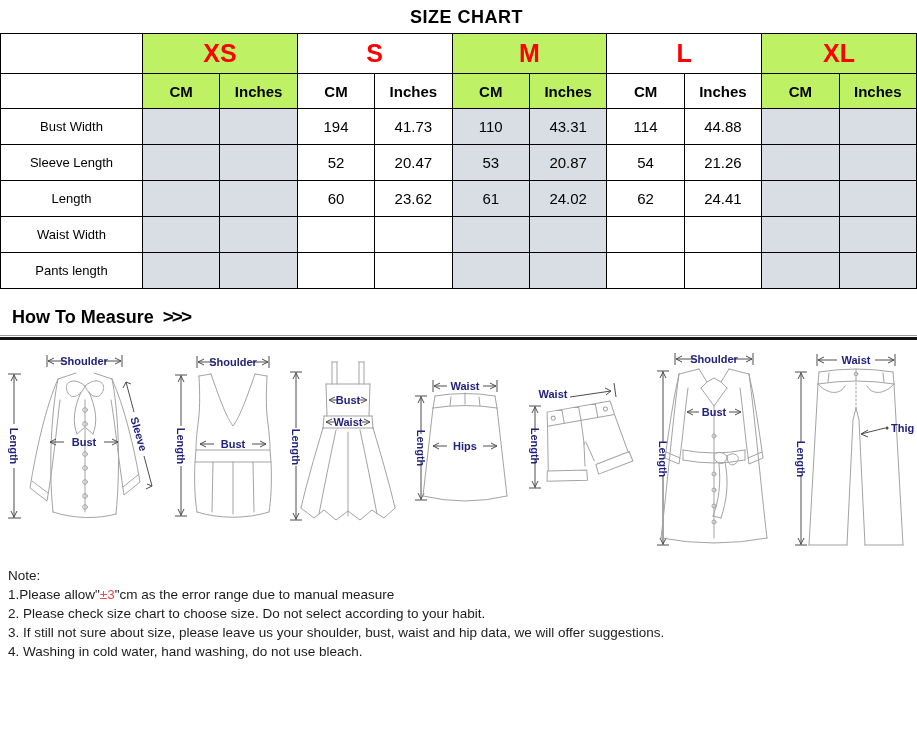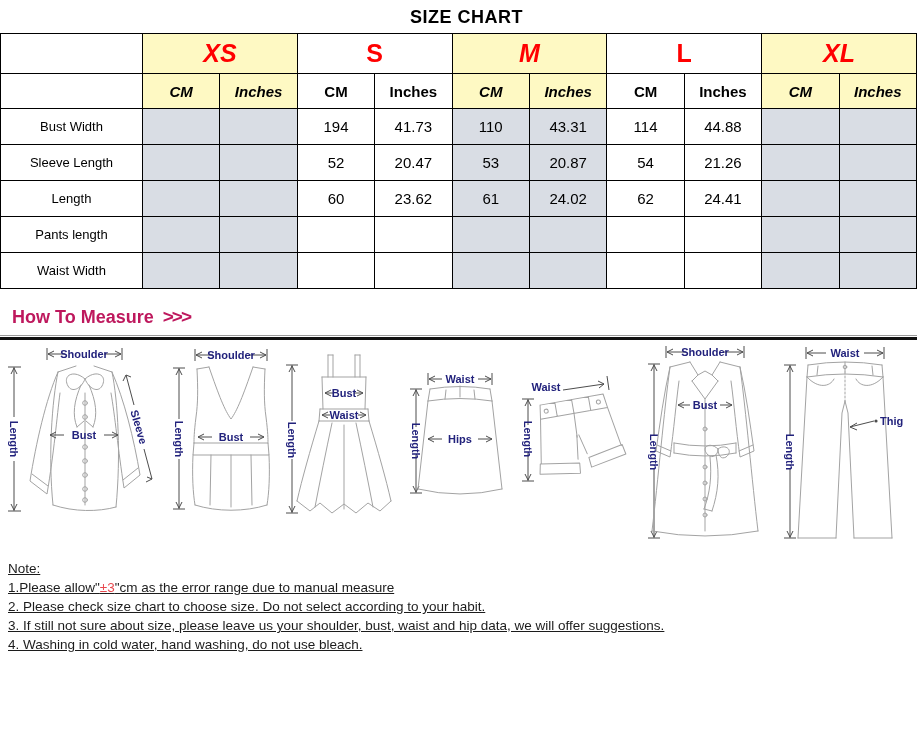--- a/index.html
+++ b/index.html
@@ -7,40 +7,40 @@
 
   .page-title{text-align:center;font-size:18px;font-weight:bold;letter-spacing:.5px;padding:7px 0 5px 16px;}
 
   table{border-collapse:collapse;table-layout:fixed;width:917px;}
   th,td{border:1px solid #000;text-align:center;padding:0;overflow:hidden;white-space:nowrap;}
   col.label{width:142px;}
   .size-row th{height:39px;font-size:25px;font-weight:bold;color:#ff0000;}
   .unit-row th{height:34px;font-size:15px;font-weight:bold;color:#000;}
   tbody th{font-weight:normal;font-size:13px;height:35px;}
   tbody td{font-size:15px;}
-  .shade{background:#fef9c3;font-style:italic;}
+  .shade{background:#bef264;}
   tbody tr > :nth-child(2),tbody tr > :nth-child(3),
   tbody tr > :nth-child(6),tbody tr > :nth-child(7),
   tbody tr > :nth-child(10),tbody tr > :nth-child(11){background:#d9dde4;}
 
   .measure-head{display:flex;align-items:baseline;gap:9px;padding:17px 13px 5px 12px;
-    color:#be185d;font-size:18px;font-weight:bold;}
+    color:#000000;font-size:18px;font-weight:bold;}
   .measure-head .arrows{letter-spacing:-2px;font-size:19px;}
   .rule{height:0;border-top:1px solid #9a9a9a;border-bottom:4px solid #111;margin-top:2px;}
   .rule-inner{height:1px;background:#fff;}
 
-  .figures{display:flex;justify-content:flex-start;align-items:flex-start;
-    padding:1px 2px 0 2px;height:212px;}
+  .figures{display:flex;justify-content:space-between;align-items:flex-start;
+    padding:8px 2px 0 2px;height:212px;}
   .fig{display:block;}
   .fig .g{stroke:#a3a3a3;fill:none;stroke-width:1;stroke-linejoin:round;stroke-linecap:round;}
   .fig .m{stroke:#4d4d4d;fill:none;stroke-width:1;}
   .fig text{fill:#22227c;font:bold 11px "Liberation Sans","DejaVu Sans",sans-serif;}
   .fig .dot{fill:#4d4d4d;stroke:none;}
 
-  .notes{padding:6px 0 0 8px;font-size:13.5px;line-height:19px;color:#1c1c1c;text-decoration:underline;}
+  .notes{padding:6px 0 0 8px;font-size:13.5px;line-height:19px;color:#1c1c1c;}
   .notes .hl{color:#e8474d;}
 </style>
 </head>
 <body>
 
 <div class="page-title">SIZE CHART</div>
 
 <table>
   <colgroup>
     <col class="label">
@@ -112,34 +112,34 @@
         <td>60</td>
         <td>23.62</td>
         <td>61</td>
         <td>24.02</td>
         <td>62</td>
         <td>24.41</td>
         <td></td>
         <td></td>
       </tr>
       <tr>
+        <th>Waist Width</th>
+        <td></td>
+        <td></td>
+        <td></td>
+        <td></td>
+        <td></td>
+        <td></td>
+        <td></td>
+        <td></td>
+        <td></td>
+        <td></td>
+      </tr>
+      <tr>
         <th>Pants length</th>
-        <td></td>
-        <td></td>
-        <td></td>
-        <td></td>
-        <td></td>
-        <td></td>
-        <td></td>
-        <td></td>
-        <td></td>
-        <td></td>
-      </tr>
-      <tr>
-        <th>Waist Width</th>
         <td></td>
         <td></td>
         <td></td>
         <td></td>
         <td></td>
         <td></td>
         <td></td>
         <td></td>
         <td></td>
         <td></td>

